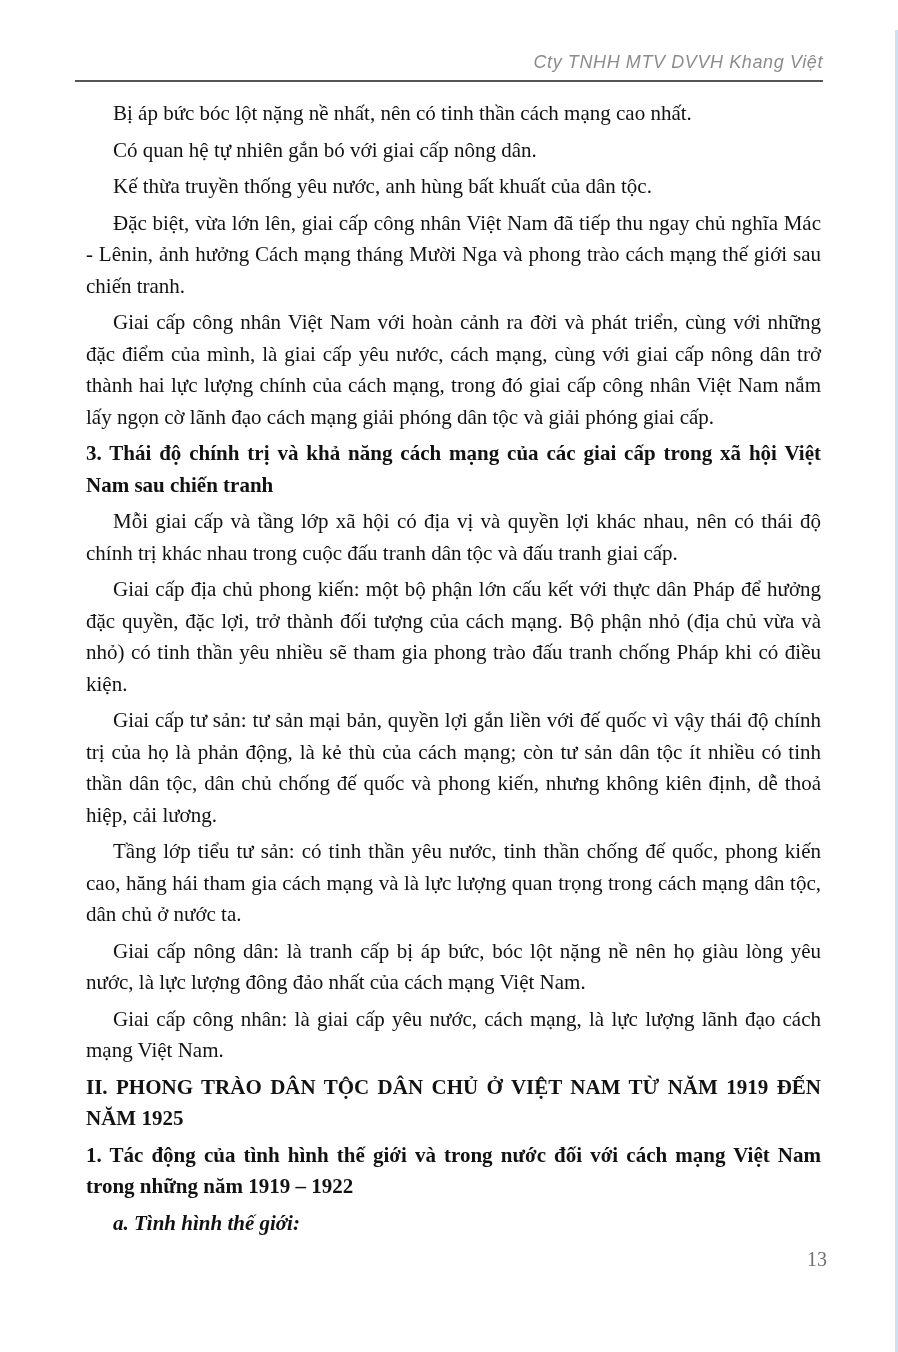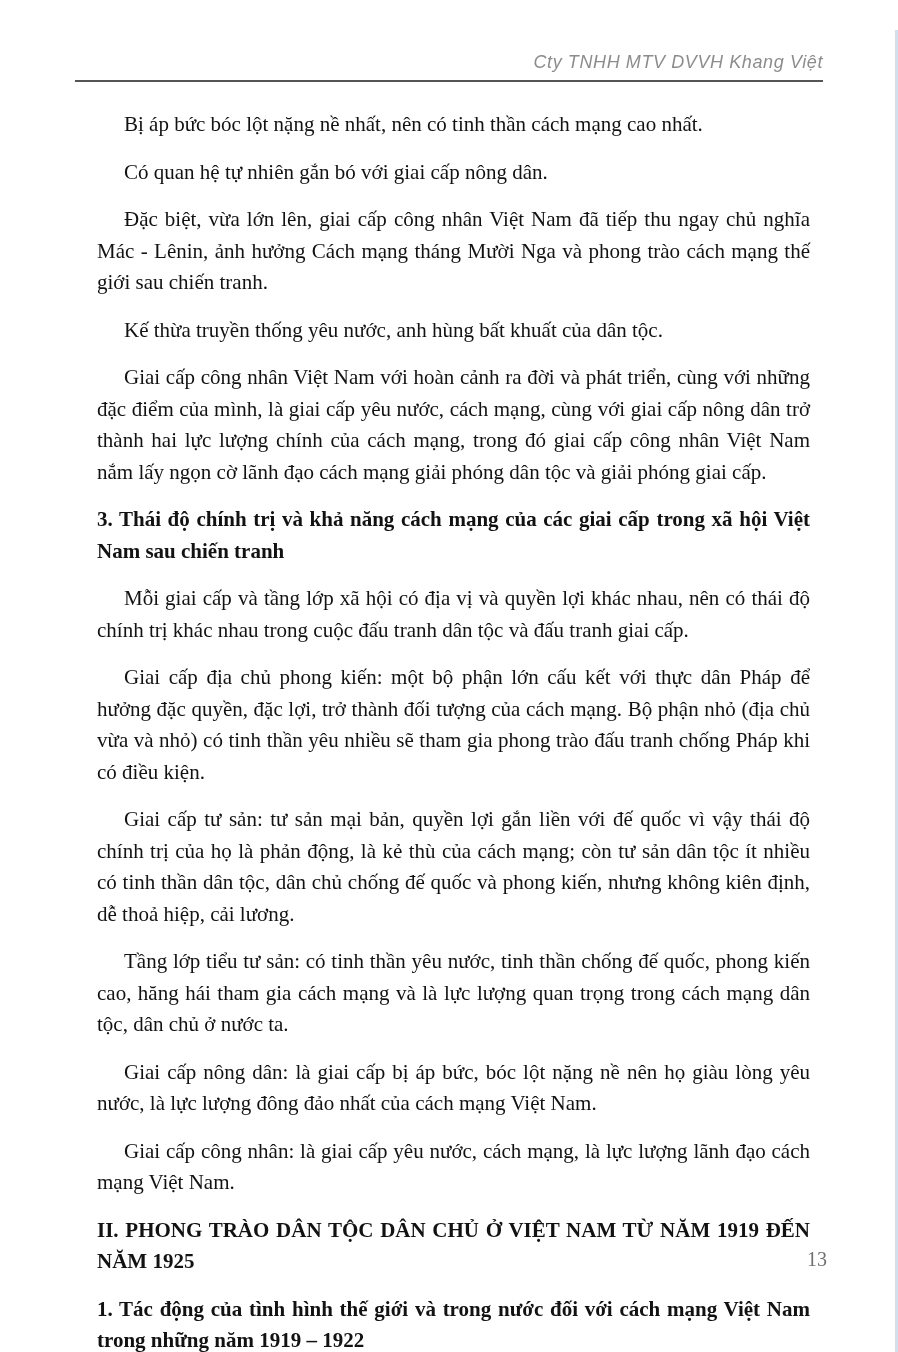--- a/index.html
+++ b/index.html
@@ -27,21 +27,21 @@
     border-top:2px solid #555555;
   }
 
   .doc-body {
     position:absolute; top:93px; left:81px; width:745px;
     font-size:21px;
     line-height:31.5px;
     color:#121212;
     text-align:justify;
   }
-  .doc-body p { margin:16px; padding:0; }
+  .doc-body p { margin:5px; padding:0; }
   .para { text-indent:27px; }
   .heading { font-weight:bold; text-indent:0; }
   .subheading { font-weight:bold; font-style:italic; text-indent:27px; text-align:left; }
 
   .page-number {
     position:absolute; top:1248px; left:795px;
     font-size:20px;
     color:#707070;
     margin-left:12px;
   }
@@ -56,29 +56,29 @@
 
 <div class="page">
 
   <div class="page-header">Cty TNHH MTV DVVH Khang Việt</div>
 
   <div class="header-rule"></div>
 
   <div class="doc-body">
     <p class="para">Bị áp bức bóc lột nặng nề nhất, nên có tinh thần cách mạng cao nhất.</p>
     <p class="para">Có quan hệ tự nhiên gắn bó với giai cấp nông dân.</p>
+    <p class="para">Kế thừa truyền thống yêu nước, anh hùng bất khuất của dân tộc.</p>
     <p class="para">Đặc biệt, vừa lớn lên, giai cấp công nhân Việt Nam đã tiếp thu ngay chủ nghĩa Mác - Lênin, ảnh hưởng Cách mạng tháng Mười Nga và phong trào cách mạng thế giới sau chiến tranh.</p>
-    <p class="para">Kế thừa truyền thống yêu nước, anh hùng bất khuất của dân tộc.</p>
     <p class="para">Giai cấp công nhân Việt Nam với hoàn cảnh ra đời và phát triển, cùng với những đặc điểm của mình, là giai cấp yêu nước, cách mạng, cùng với giai cấp nông dân trở thành hai lực lượng chính của cách mạng, trong đó giai cấp công nhân Việt Nam nắm lấy ngọn cờ lãnh đạo cách mạng giải phóng dân tộc và giải phóng giai cấp.</p>
     <p class="heading">3. Thái độ chính trị và khả năng cách mạng của các giai cấp trong xã hội Việt Nam sau chiến tranh</p>
     <p class="para">Mỗi giai cấp và tầng lớp xã hội có địa vị và quyền lợi khác nhau, nên có thái độ chính trị khác nhau trong cuộc đấu tranh dân tộc và đấu tranh giai cấp.</p>
     <p class="para">Giai cấp địa chủ phong kiến: một bộ phận lớn cấu kết với thực dân Pháp để hưởng đặc quyền, đặc lợi, trở thành đối tượng của cách mạng. Bộ phận nhỏ (địa chủ vừa và nhỏ) có tinh thần yêu nhiều sẽ tham gia phong trào đấu tranh chống Pháp khi có điều kiện.</p>
     <p class="para">Giai cấp tư sản: tư sản mại bản, quyền lợi gắn liền với đế quốc vì vậy thái độ chính trị của họ là phản động, là kẻ thù của cách mạng; còn tư sản dân tộc ít nhiều có tinh thần dân tộc, dân chủ chống đế quốc và phong kiến, nhưng không kiên định, dễ thoả hiệp, cải lương.</p>
     <p class="para">Tầng lớp tiểu tư sản: có tinh thần yêu nước, tinh thần chống đế quốc, phong kiến cao, hăng hái tham gia cách mạng và là lực lượng quan trọng trong cách mạng dân tộc, dân chủ ở nước ta.</p>
-    <p class="para">Giai cấp nông dân: là giai cấp bị áp bức, bóc lột nặng nề nên họ giàu lòng yêu nước, là lực lượng đông đảo nhất của cách mạng Việt Nam.</p>
+    <p class="para">Giai cấp nông dân: là tranh cấp bị áp bức, bóc lột nặng nề nên họ giàu lòng yêu nước, là lực lượng đông đảo nhất của cách mạng Việt Nam.</p>
     <p class="para">Giai cấp công nhân: là giai cấp yêu nước, cách mạng, là lực lượng lãnh đạo cách mạng Việt Nam.</p>
     <p class="heading">II. PHONG TRÀO DÂN TỘC DÂN CHỦ Ở VIỆT NAM TỪ NĂM 1919 ĐẾN NĂM 1925</p>
     <p class="heading">1. Tác động của tình hình thế giới và trong nước đối với cách mạng Việt Nam trong những năm 1919 – 1922</p>
     <p class="subheading">a. Tình hình thế giới:</p>
   </div>
 
   <div class="page-number">13</div>
 
   <div class="edge-accent-right"></div>
 

